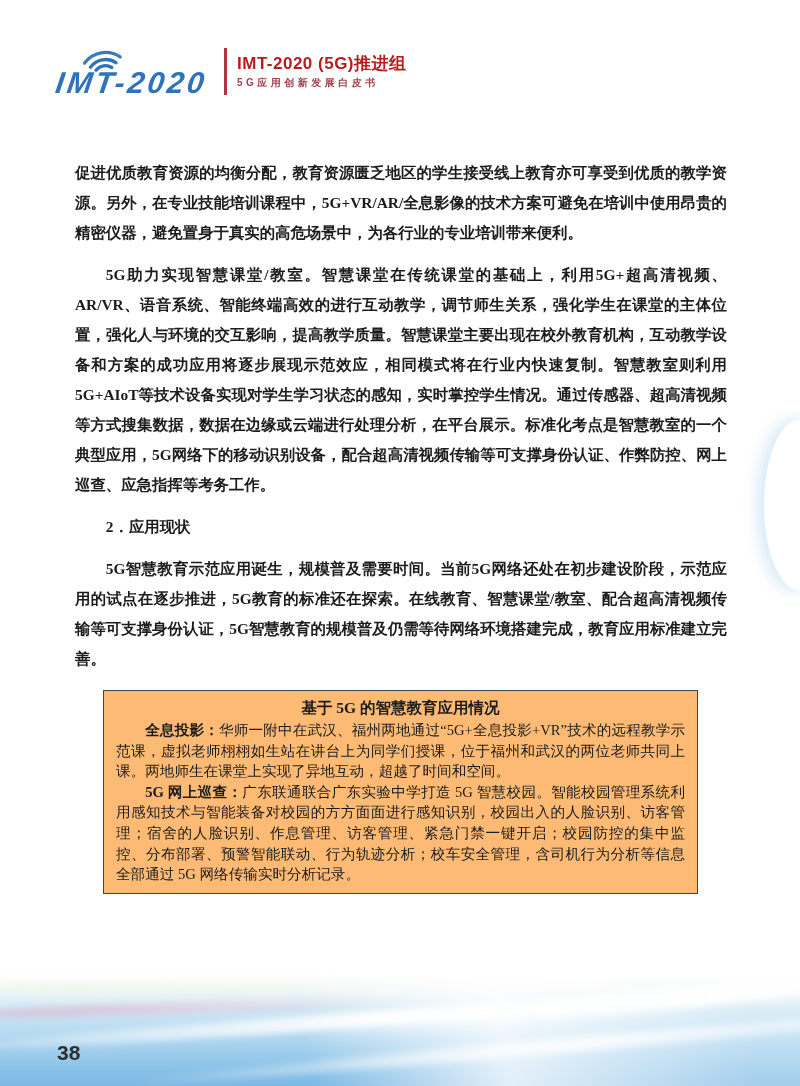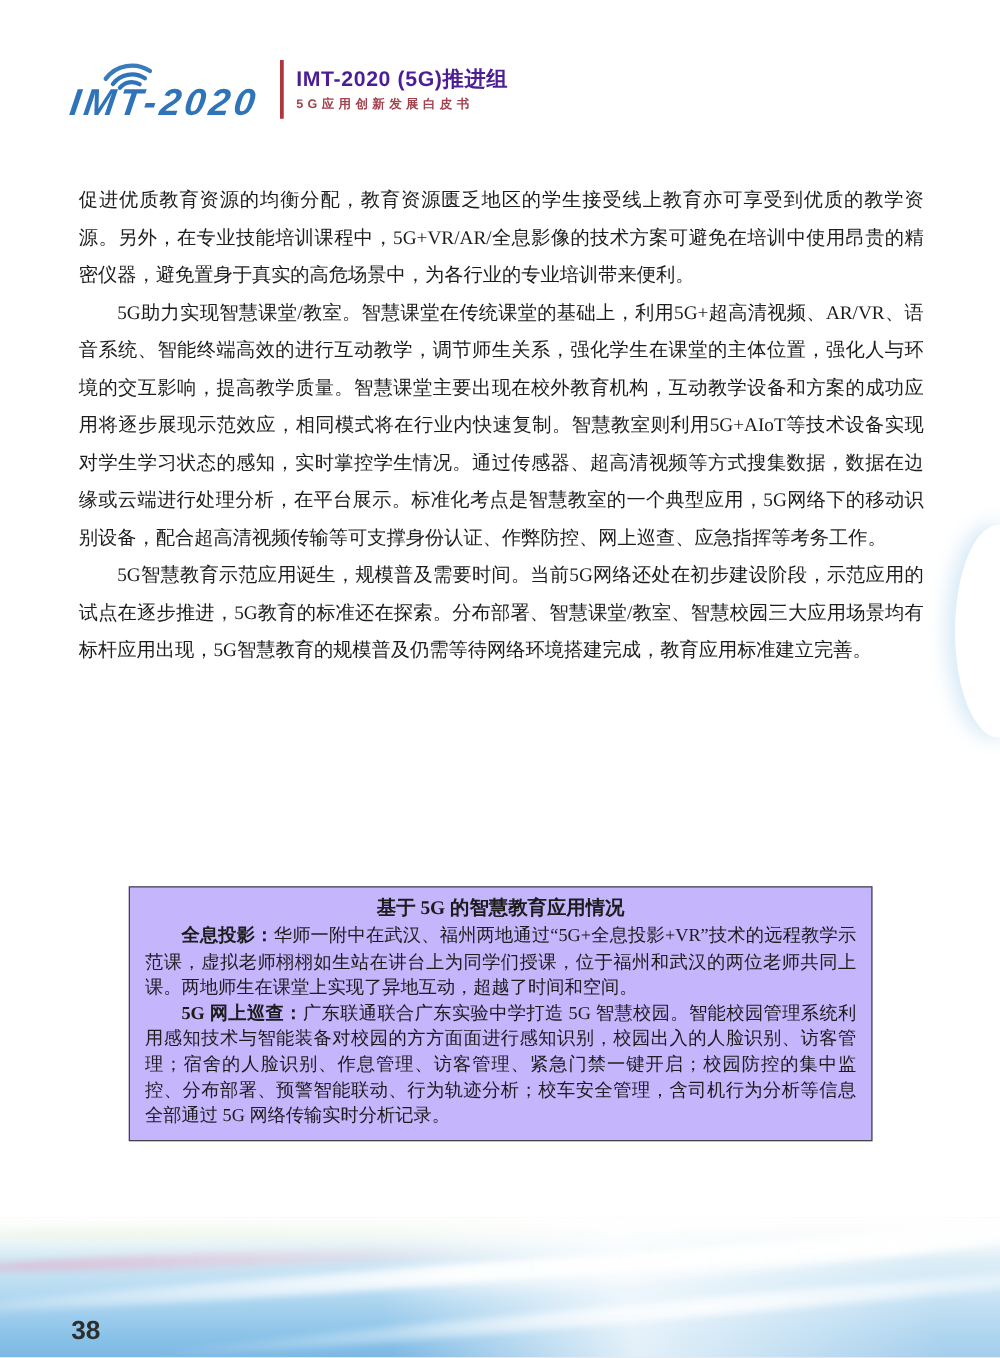--- a/index.html
+++ b/index.html
@@ -20,48 +20,47 @@
     font-family:"Liberation Sans","DejaVu Sans",sans-serif;
     font-weight:700; font-style:italic;
     font-size:30px; letter-spacing:3px;
     color:#2f74b8; transform:skewX(-8deg);
     white-space:nowrap;
   }
   .hdr-divider { position:absolute; left:224px; top:48px; width:3px; height:47px; background:#b0353f; }
   .hdr-org {
     position:absolute; left:237px; top:52px;
     font-family:"Liberation Sans","DejaVu Sans",sans-serif;
-    font-weight:700; font-size:17px; color:#4c1d95; letter-spacing:0.5px;
+    font-weight:700; font-size:17px; color:#b91c1c; letter-spacing:0.5px;
     white-space:nowrap;
   }
   .hdr-doc {
     position:absolute; left:237px; top:76px;
     font-family:"Liberation Sans","DejaVu Sans",sans-serif;
     font-weight:700; font-size:10px; color:#a1424d; letter-spacing:3.5px;
     white-space:nowrap;
   }
 
   
   .body-text {
     position:absolute; left:63px; top:146px; width:676px;
     font-size:15.4px; line-height:30px; color:#1c1c1c;
     text-align:justify; text-justify:inter-ideograph;
   }
-  .body-text p { margin:0; }
+  .body-text p { margin:12px;font-weight:bold; }
   .indent { text-indent:2em; }
 
   
   .infobox {
     position:absolute; left:103px; top:690px; width:595px;
     border:1px solid #454545;
     padding:5px 12px 8px 12px;
     font-size:14.6px; line-height:20.6px; color:#1c1c1c;
     text-align:justify; text-justify:inter-ideograph;
-    background:#c4b5fd;
-    margin-top:19px;
+    background:#fdba74;
   }
   .infobox-title {
     text-align:center; font-weight:700; font-size:15.5px;
     line-height:24px; text-indent:0;
   }
   .infobox p.item { text-indent:2em; }
   .infobox .lead { font-weight:700; }
 
   
   .edge-wisp {
@@ -91,21 +90,21 @@
   .wave .s2 { left:120px; top:64px; width:900px; height:14px; transform:rotate(-5deg);
     background:linear-gradient(90deg, rgba(255,255,255,0), rgba(255,255,255,0.85) 50%, rgba(255,255,255,0)); }
   .wave .s3 { left:300px; top:16px; width:700px; height:22px; transform:rotate(-6deg);
     background:linear-gradient(90deg, rgba(255,255,255,0), rgba(255,255,255,0.9) 60%, rgba(255,255,255,0.2)); }
   .wave .pink { left:-20px; top:27px; width:430px; height:12px; transform:rotate(-2deg);
     background:linear-gradient(90deg, rgba(231,158,190,0.55), rgba(240,190,212,0.38) 55%, rgba(240,190,212,0)); }
   .wave .green { left:-10px; top:2px; width:520px; height:14px; transform:rotate(-1deg);
     background:linear-gradient(90deg, rgba(214,234,186,0.65), rgba(224,240,200,0.35) 60%, rgba(224,240,200,0)); }
 
   .page-number {
-    position:absolute; left:57px; bottom:9px;
+    position:absolute; left:57px; bottom:21px;
     font-family:"Liberation Sans","DejaVu Sans",sans-serif;
     font-weight:700; font-size:21px; color:#2e2e2e; z-index:3;
   }
 </style>
 </head>
 <body>
 
 <div class="page">
 
   <div class="hdr-wifi">
@@ -116,21 +115,22 @@
     </svg>
   </div>
   <div class="hdr-logo-text">IMT-2020</div>
   <div class="hdr-divider"></div>
   <div class="hdr-org">IMT-2020 (5G)推进组</div>
   <div class="hdr-doc">5G应用创新发展白皮书</div>
 
   <div class="body-text">
     <p>促进优质教育资源的均衡分配，教育资源匮乏地区的学生接受线上教育亦可享受到优质的教学资源。另外，在专业技能培训课程中，5G+VR/AR/全息影像的技术方案可避免在培训中使用昂贵的精密仪器，避免置身于真实的高危场景中，为各行业的专业培训带来便利。</p>
     <p class="indent">5G助力实现智慧课堂/教室。智慧课堂在传统课堂的基础上，利用5G+超高清视频、AR/VR、语音系统、智能终端高效的进行互动教学，调节师生关系，强化学生在课堂的主体位置，强化人与环境的交互影响，提高教学质量。智慧课堂主要出现在校外教育机构，互动教学设备和方案的成功应用将逐步展现示范效应，相同模式将在行业内快速复制。智慧教室则利用5G+AIoT等技术设备实现对学生学习状态的感知，实时掌控学生情况。通过传感器、超高清视频等方式搜集数据，数据在边缘或云端进行处理分析，在平台展示。标准化考点是智慧教室的一个典型应用，5G网络下的移动识别设备，配合超高清视频传输等可支撑身份认证、作弊防控、网上巡查、应急指挥等考务工作。</p>
-    <p class="indent">5G智慧教育示范应用诞生，规模普及需要时间。当前5G网络还处在初步建设阶段，示范应用的试点在逐步推进，5G教育的标准还在探索。分布部署、智慧课堂/教室、智慧校园三大应用场景均有标杆应用出现，5G智慧教育的规模普及仍需等待网络环境搭建完成，教育应用标准建立完善。</p>
+    <p class="indent">2．应用现状</p>
+    <p class="indent">5G智慧教育示范应用诞生，规模普及需要时间。当前5G网络还处在初步建设阶段，示范应用的试点在逐步推进，5G教育的标准还在探索。在线教育、智慧课堂/教室、配合超高清视频传输等可支撑身份认证，5G智慧教育的规模普及仍需等待网络环境搭建完成，教育应用标准建立完善。</p>
   </div>
 
   <div class="infobox">
     <p class="infobox-title">基于 5G 的智慧教育应用情况</p>
     <p class="item"><span class="lead">全息投影：</span><span>华师一附中在武汉、福州两地通过“5G+全息投影+VR”技术的远程教学示范课，虚拟老师栩栩如生站在讲台上为同学们授课，位于福州和武汉的两位老师共同上课。两地师生在课堂上实现了异地互动，超越了时间和空间。</span></p>
     <p class="item"><span class="lead">5G 网上巡查：</span><span>广东联通联合广东实验中学打造 5G 智慧校园。智能校园管理系统利用感知技术与智能装备对校园的方方面面进行感知识别，校园出入的人脸识别、访客管理；宿舍的人脸识别、作息管理、访客管理、紧急门禁一键开启；校园防控的集中监控、分布部署、预警智能联动、行为轨迹分析；校车安全管理，含司机行为分析等信息全部通过 5G 网络传输实时分析记录。</span></p>
   </div>
 
   <div class="edge-wisp"></div>
 

